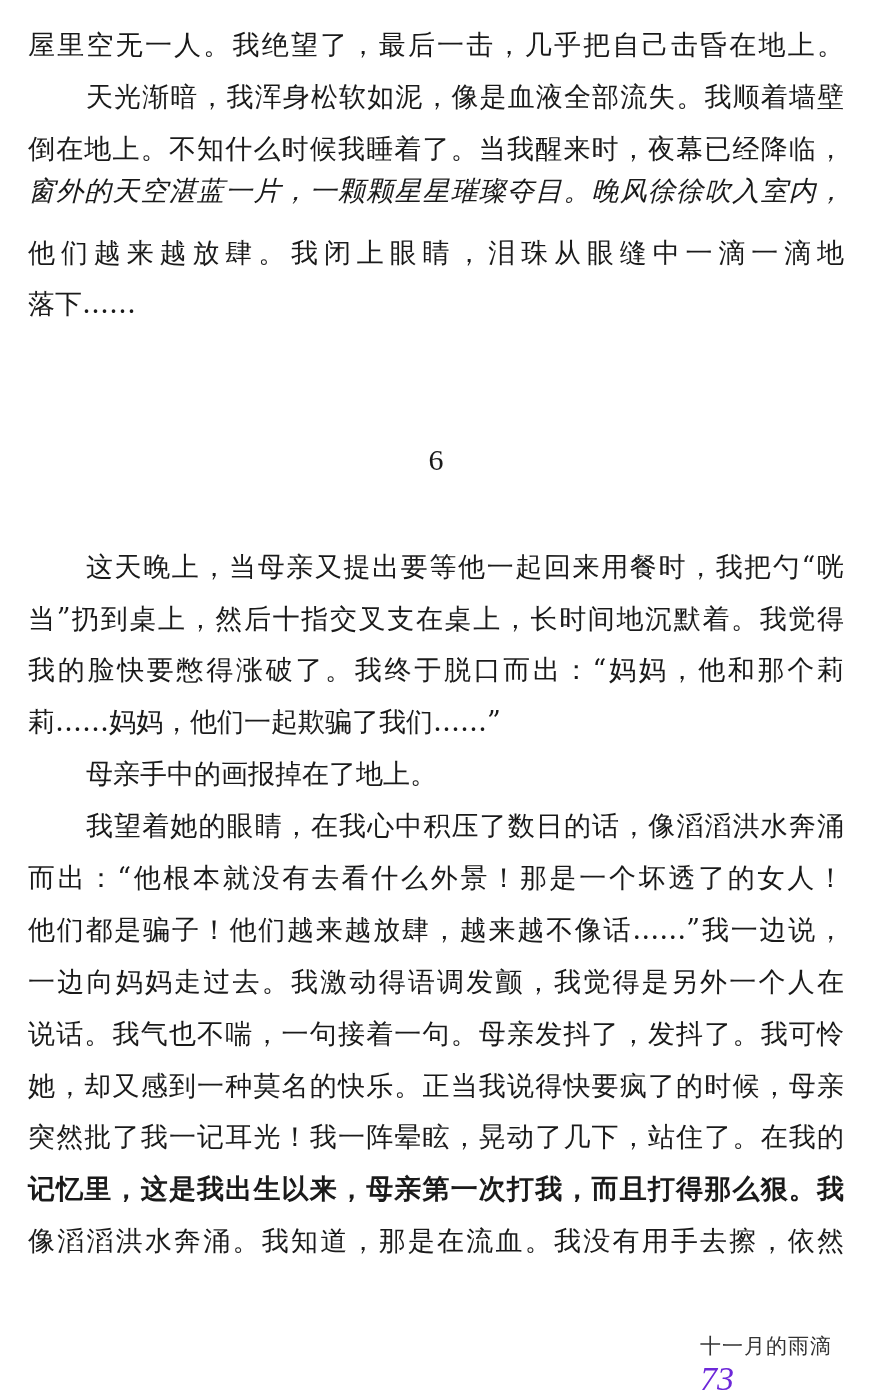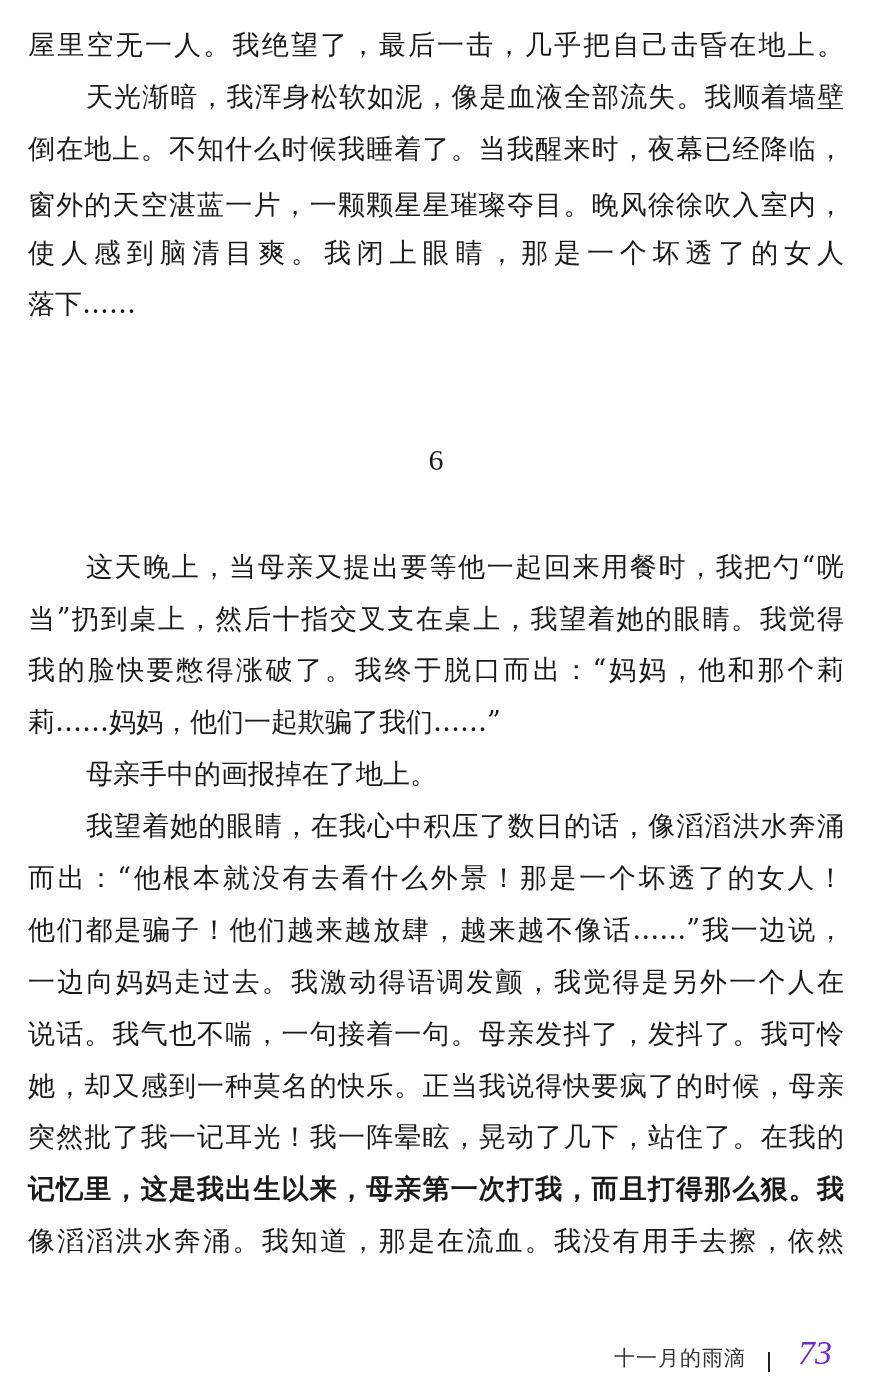--- a/index.html
+++ b/index.html
@@ -49,23 +49,24 @@
       font-size: 30px;
       line-height: 48px;
       font-family: "Liberation Serif", "DejaVu Serif", serif;
     }
     .footer {
       position: absolute;
       top: 1332px;
       right: 40px;
       height: 40px;
       display: flex;
-      align-items: flex-end;
+      align-items: flex-start;
       font-size: 22px;
       color: #333333;
+      flex-direction: column;
     }
     .footer-title {
       font-family: "DejaVu Sans", "Liberation Sans", sans-serif;
       font-size: 21px;
       letter-spacing: 1px;
     }
     .footer-sep {
       display: inline-block;
       width: 2px;
       height: 20px;
@@ -80,28 +81,28 @@
     }
   </style>
 </head>
 <body>
 
 <div class="page">
 
   <div class="line" style="top:19px;">屋里空无一人。我绝望了，最后一击，几乎把自己击昏在地上。</div>
   <div class="line indent" style="top:71px;">天光渐暗，我浑身松软如泥，像是血液全部流失。我顺着墙壁</div>
   <div class="line" style="top:123px;">倒在地上。不知什么时候我睡着了。当我醒来时，夜幕已经降临，</div>
-  <div class="line" style="top:179px;">窗外的天空湛蓝一片，一颗颗星星璀璨夺目。晚风徐徐吹入室内，</div>
-  <div class="line" style="top:227px;">使人感到脑清目爽。我闭上眼睛，那是一个坏透了的女人</div>
+  <div class="line" style="top:165px;font-style:italic;">窗外的天空湛蓝一片，一颗颗星星璀璨夺目。晚风徐徐吹入室内，</div>
+  <div class="line" style="top:227px;">他们越来越放肆。我闭上眼睛，泪珠从眼缝中一滴一滴地</div>
   <div class="line last" style="top:278px;">落下……</div>
 
   <div class="section-number">6</div>
 
   <div class="line indent" style="top:541px;">这天晚上，当母亲又提出要等他一起回来用餐时，我把勺“咣</div>
-  <div class="line" style="top:593px;">当”扔到桌上，然后十指交叉支在桌上，我望着她的眼睛。我觉得</div>
+  <div class="line" style="top:593px;">当”扔到桌上，然后十指交叉支在桌上，长时间地沉默着。我觉得</div>
   <div class="line" style="top:644px;">我的脸快要憋得涨破了。我终于脱口而出：“妈妈，他和那个莉</div>
   <div class="line last" style="top:696px;">莉……妈妈，他们一起欺骗了我们……”</div>
   <div class="line indent last" style="top:748px;font-family:Liberation Serif, serif;">母亲手中的画报掉在了地上。</div>
   <div class="line indent" style="top:800px;">我望着她的眼睛，在我心中积压了数日的话，像滔滔洪水奔涌</div>
   <div class="line" style="top:852px;">而出：“他根本就没有去看什么外景！那是一个坏透了的女人！</div>
   <div class="line" style="top:904px;">他们都是骗子！他们越来越放肆，越来越不像话……”我一边说，</div>
   <div class="line" style="top:956px;">一边向妈妈走过去。我激动得语调发颤，我觉得是另外一个人在</div>
   <div class="line" style="top:1008px;">说话。我气也不喘，一句接着一句。母亲发抖了，发抖了。我可怜</div>
   <div class="line" style="top:1060px;">她，却又感到一种莫名的快乐。正当我说得快要疯了的时候，母亲</div>
   <div class="line" style="top:1111px;">突然批了我一记耳光！我一阵晕眩，晃动了几下，站住了。在我的</div>

